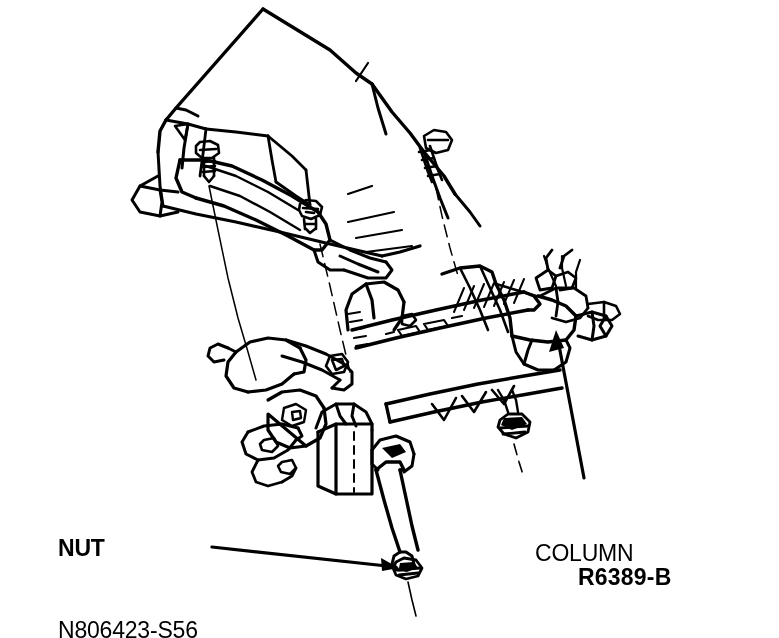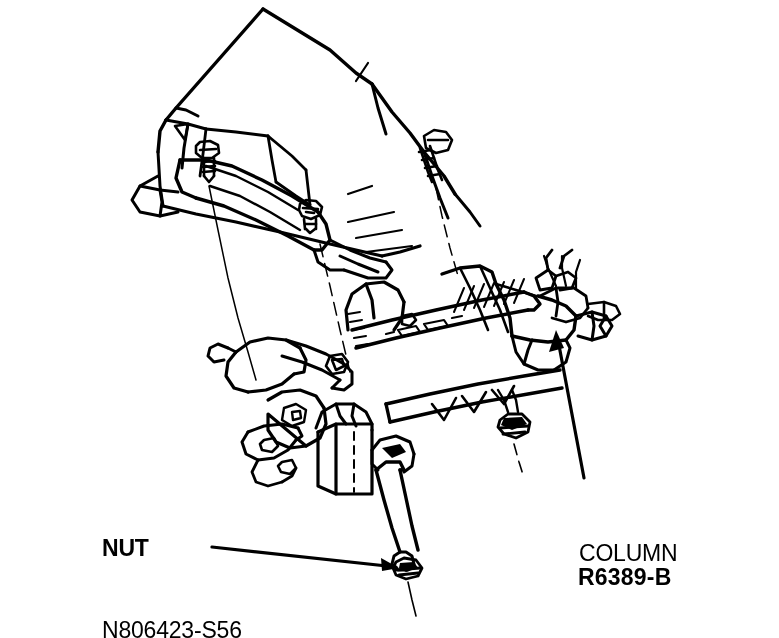--- a/index.html
+++ b/index.html
@@ -52,21 +52,20 @@
     position: absolute;
     left: 578px;
     top: 564px;
     font-size: 23px;
     font-weight: bold;
     letter-spacing: 0.2px;
     text-align: center;
   }
   .callout-row {
     display: block;
-    margin-left: 44px;
   }
 </style>
 </head>
 <body>
 
 <div id="page">
 
   <svg id="figure-svg" viewBox="0 0 779 638">
     <g fill="none" stroke="#000000" stroke-linecap="round" stroke-linejoin="round">
 

